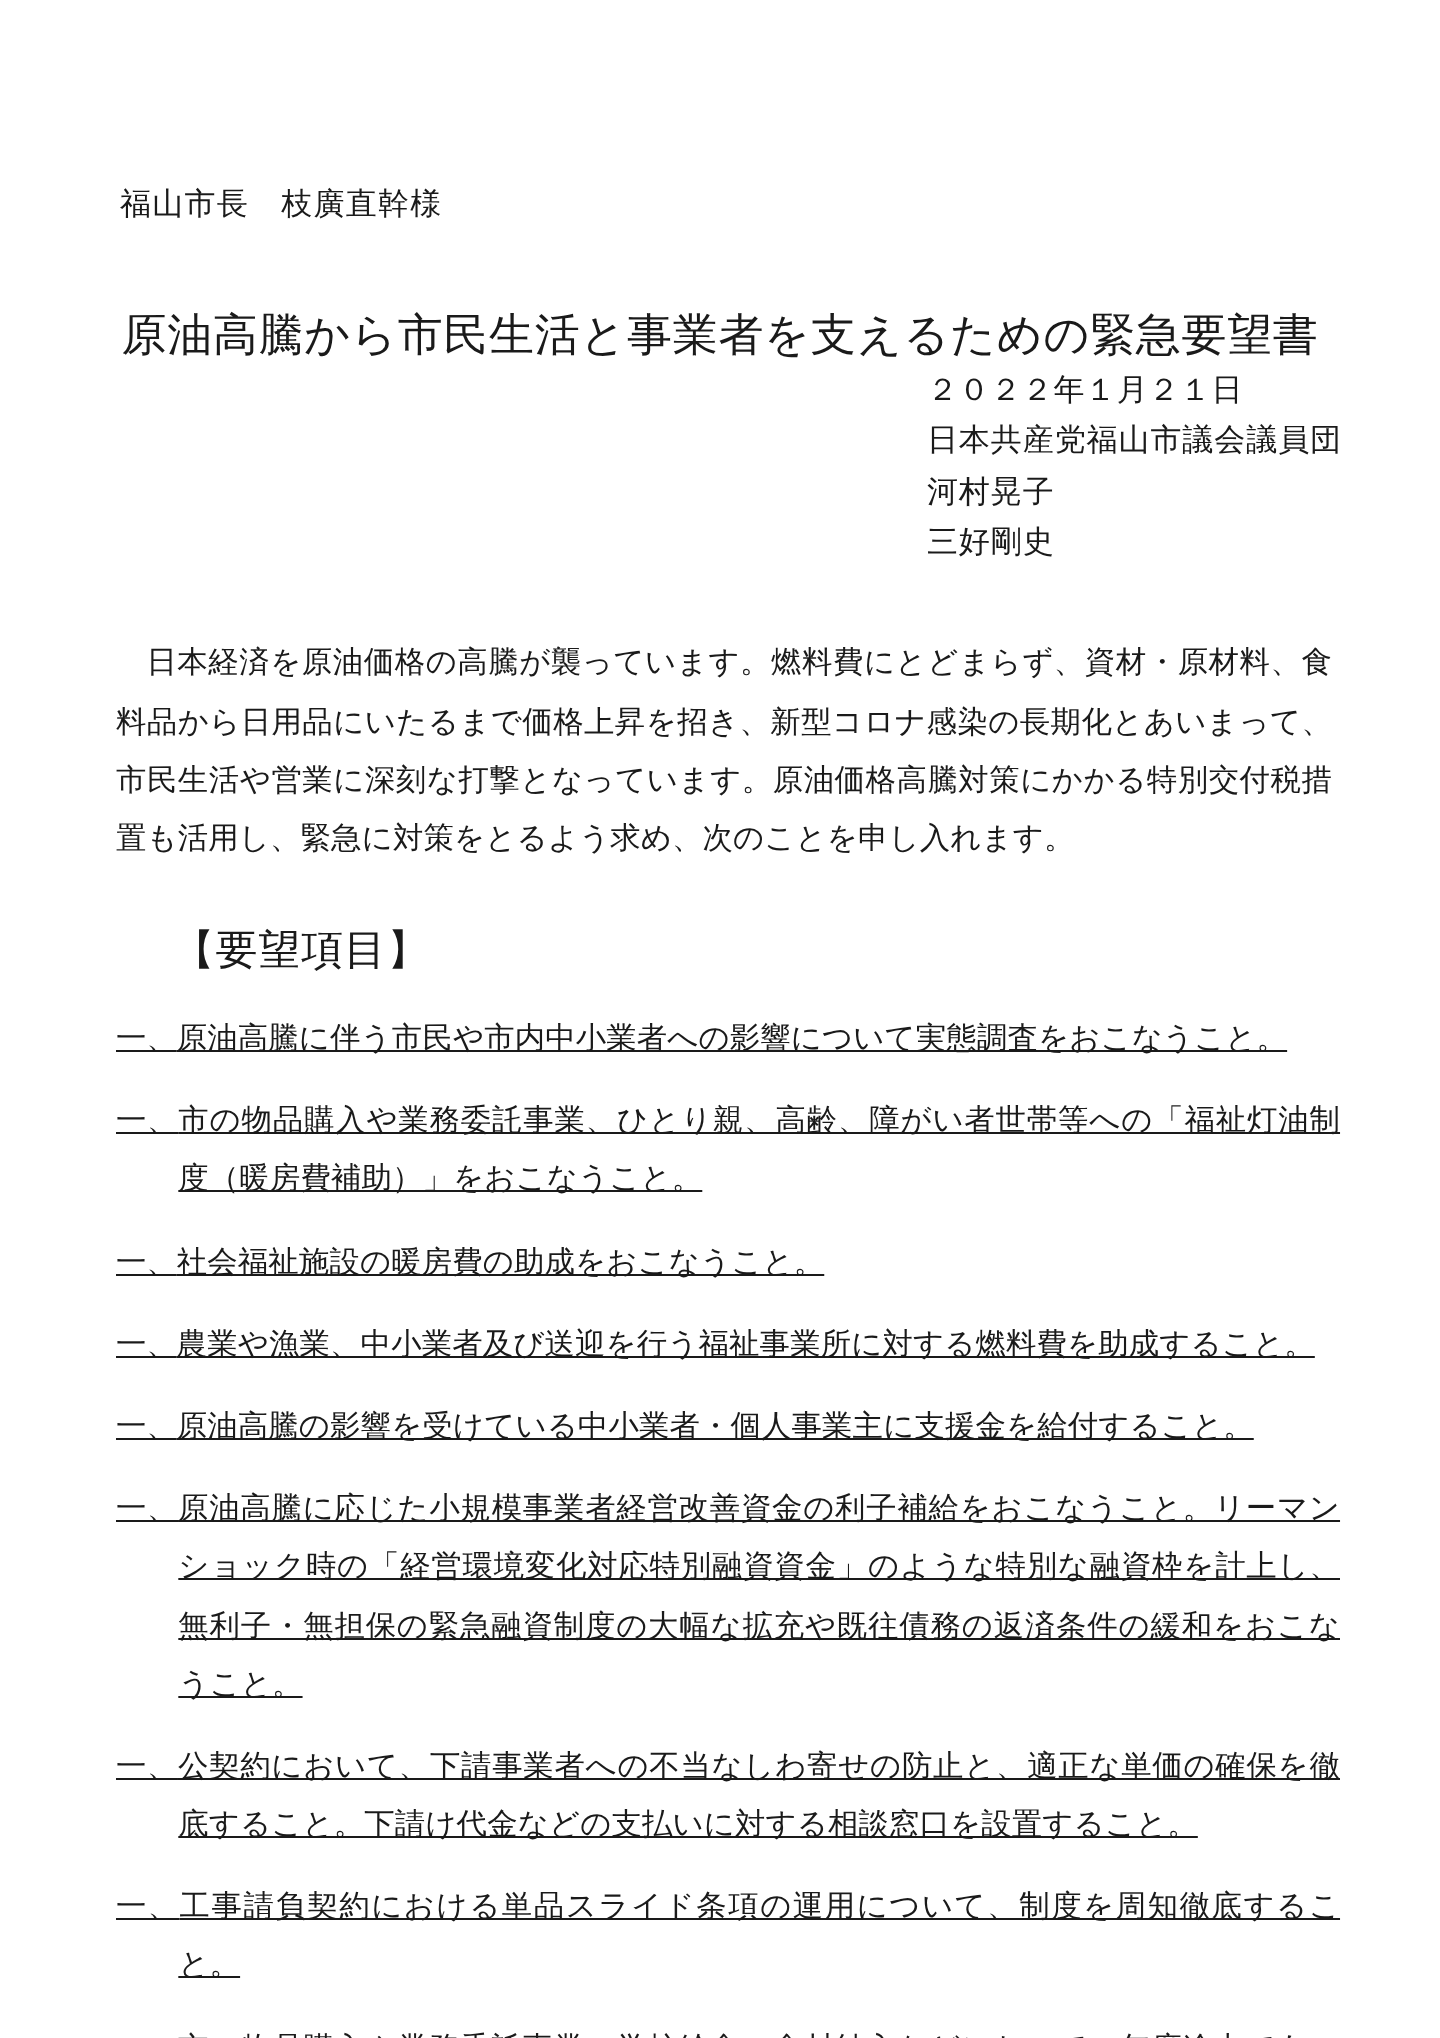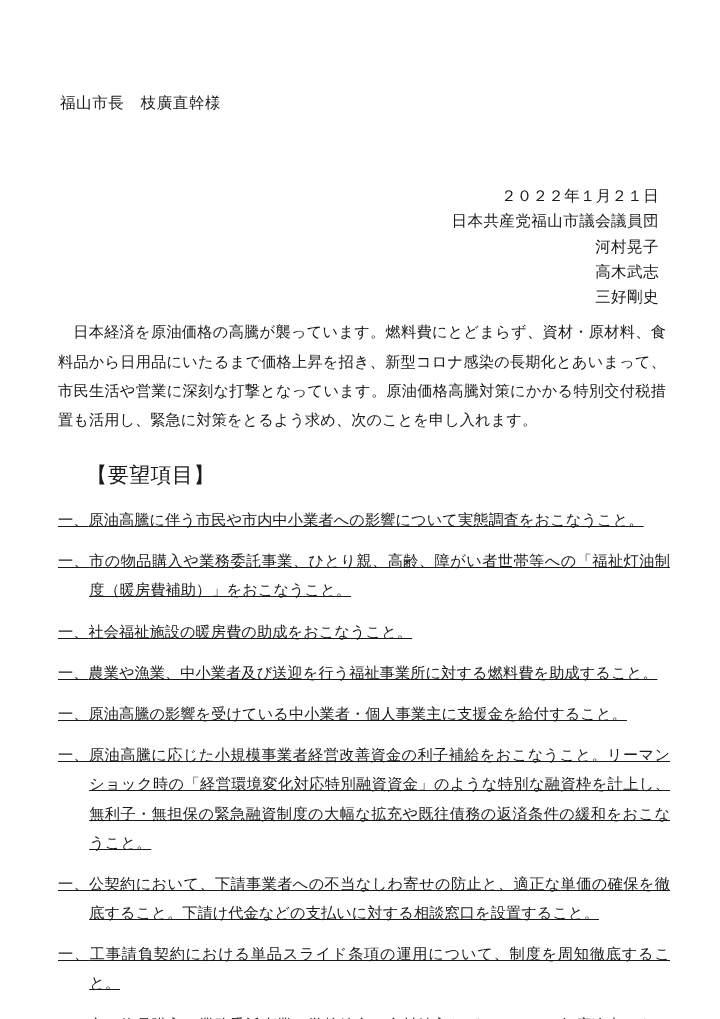--- a/index.html
+++ b/index.html
@@ -47,23 +47,23 @@
     text-align: center;
     font-size: 22.5px;
     letter-spacing: 0.015em;
     line-height: 1.35;
     font-weight: 400;
   }
 
   
   .signature {
     position: absolute;
-    right: 61px;
+    right: 49px;
     top: 183px;
-    text-align: right;
+    text-align: left;
     font-size: 15.5px;
     line-height: 1.63;
     letter-spacing: 0.03em;
   }
   .signature .sig-line {
     display: block;
     white-space: pre;
   }
   .signature .sig-date {
     letter-spacing: 0.02em;
@@ -124,26 +124,26 @@
     letter-spacing: 0;
   }
 </style>
 </head>
 <body>
 
 <div class="page">
 
   <div class="addressee">福山市長　枝廣直幹様</div>
 
+  <h1 class="doc-title">原油高騰から市民生活と事業者を支えるための緊急要望書</h1>
 
   <div class="signature">
     <span class="sig-line sig-date">２０２２年１月２１日</span>
     <span class="sig-line">日本共産党福山市議会議員団</span>
     <span class="sig-line">河村晃子</span>
-    <span class="sig-line">高木武志</span>
     <span class="sig-line">三好剛史</span>
   </div>
 
   <p class="intro">日本経済を原油価格の高騰が襲っています。燃料費にとどまらず、資材・原材料、食料品から日用品にいたるまで価格上昇を招き、新型コロナ感染の長期化とあいまって、市民生活や営業に深刻な打撃となっています。原油価格高騰対策にかかる特別交付税措置も活用し、緊急に対策をとるよう求め、次のことを申し入れます。</p>
 
   <div class="section-heading">【要望項目】</div>
 
   <div class="items">
     <div class="item">
       <span class="marker">一、</span><span>原油高騰に伴う市民や市内中小業者への影響について実態調査をおこなうこと。</span>

